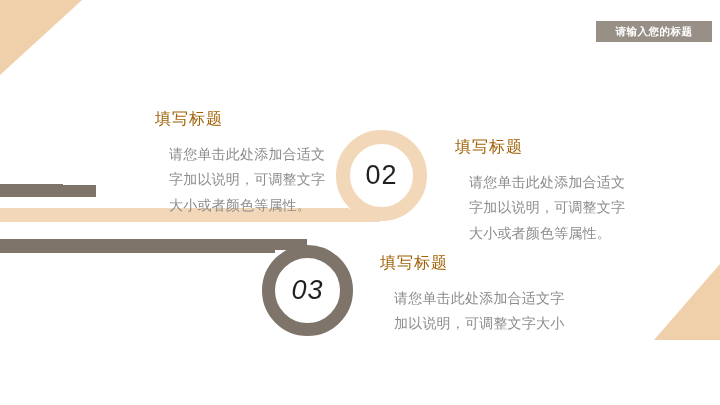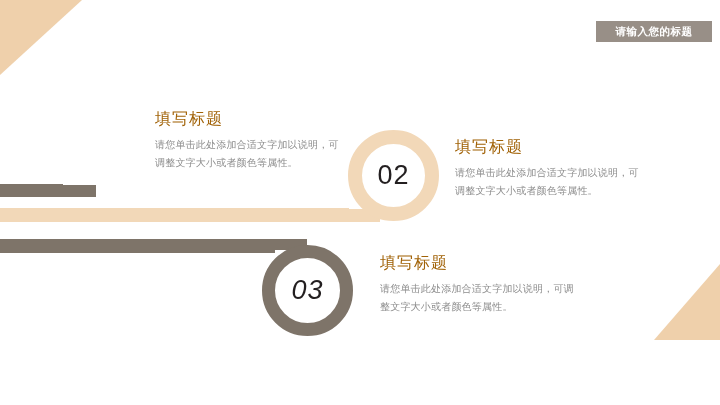--- a/index.html
+++ b/index.html
@@ -92,21 +92,21 @@
   }
 
   .ring-1 {
     left: 50px;
     top: 103px;
     width: 91px;
     height: 91px;
     border: 13px solid #7e7469;
   }
   .ring-2 {
-    left: 348px;
+    left: 336px;
     top: 130px;
     width: 91px;
     height: 91px;
     border: 14px solid #f2d8b8;
   }
   .ring-3 {
     left: 262px;
     top: 245px;
     width: 91px;
     height: 91px;
@@ -131,23 +131,23 @@
     color: #a16207;
     font-size: 16px;
     font-weight: 400;
     letter-spacing: 1px;
     margin: 0 0 8px 0;
     line-height: 1.1;
     white-space: nowrap;
   }
   .section-body {
     color: #8c8c8c;
-    font-size: 10px;
+    font-size: 14px;
     line-height: 1.85;
-    margin: 0;
+    margin: 14px;
     letter-spacing: 0.2px;
   }
   .section-1 { left: 155px; top: 110px; width: 190px; }
   .section-2 { left: 455px; top: 138px; width: 190px; }
   .section-3 { left: 380px; top: 254px; width: 200px; }
 
   
   .diamonds {
     position: absolute;
     left: 34px;

